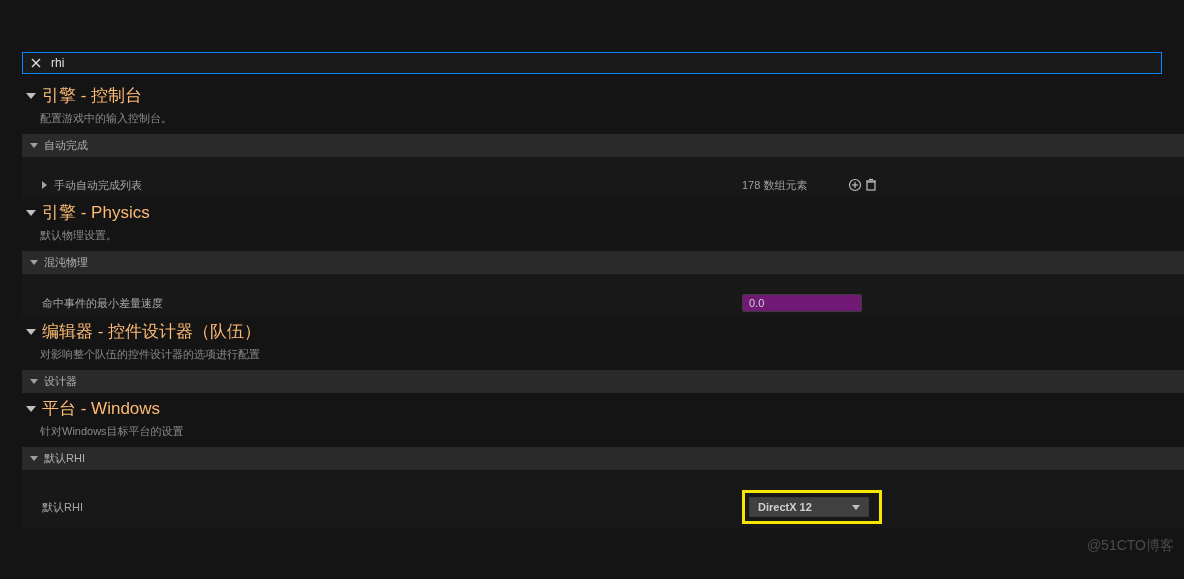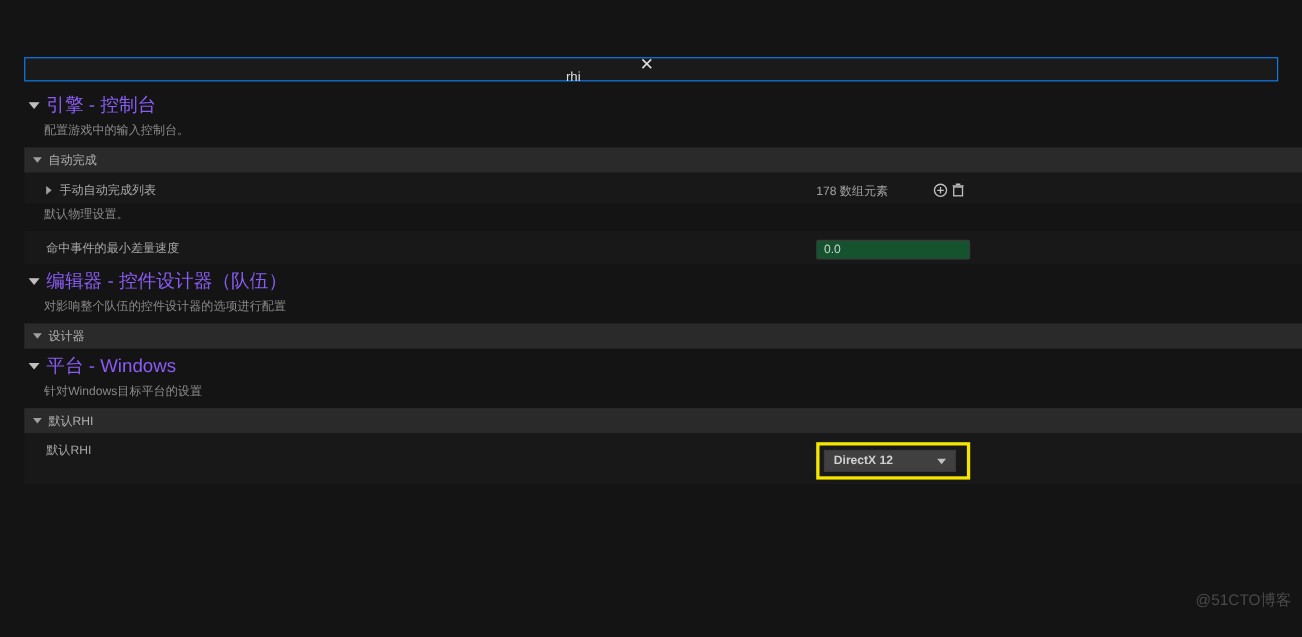--- a/index.html
+++ b/index.html
@@ -15,42 +15,41 @@
 }
 .top-pad { height: 52px; }
 .search-bar {
   margin: 0 22px 6px 22px;
   border: 1px solid #0a84ff;
   background: #1a1a1a;
   height: 22px;
   display: flex;
   align-items: center;
   padding: 0 6px;
-  flex-direction: column;
 }
 .search-bar .close-x {
   width: 14px; height: 14px;
   display: flex; align-items: center; justify-content: center;
   margin-right: 8px;
   color: #ddd;
   cursor: pointer;
 }
 .search-bar input {
   background: transparent;
   border: none;
   outline: none;
   color: #e0e0e0;
   font-size: 12px;
   flex: 1;
 }
 .content { margin-left: 22px; margin-right: 0; }
 .category-header {
   display: flex; align-items: center;
   padding: 4px 4px 2px 4px;
-  color: #8b5cf6;
+  color: #fdba74;
 }
 .category-header .title {
   font-size: 17px;
   font-weight: 400;
 }
 .category-desc {
   padding: 2px 4px 8px 18px;
   color: #8a8a8a;
   font-size: 11px;
 }
@@ -80,22 +79,22 @@
 }
 .sub-header {
   background: #2a2a2a;
   display: flex; align-items: center;
   padding: 4px 8px;
   font-size: 11px;
   color: #b0b0b0;
 }
 .row {
   display: flex;
-  align-items: flex-start;
-  padding: 8px 0 4px 20px;
+  align-items: center;
+  padding: 20px 0 4px 20px;
   min-height: 24px;
   background: #1e1e1e;
 }
 .row.alt { background: #181818; }
 .row .label-cell {
   flex: 0 0 700px;
   display: flex;
   align-items: center;
   font-size: 11px;
   color: #a8a8a8;
@@ -106,24 +105,24 @@
   align-items: center;
   gap: 0;
 }
 .array-count { color: #a0a0a0; font-size: 11px; margin-right: 40px; }
 .icon-btn {
   width: 16px; height: 16px;
   display: flex; align-items: center; justify-content: center;
   color: #c0c0c0; cursor: pointer;
 }
 .num-input {
-  background: #14532d;
+  background: #701a75;
   border: 1px solid #3a3a3a;
   color: #d0d0d0;
-  width: 140px;
+  width: 120px;
   padding: 2px 6px;
   font-size: 11px;
   border-radius: 2px;
 }
 .checkbox-box {
   width: 14px; height: 14px;
   background: #0f0f0f;
   border: 1px solid #444;
   cursor: pointer;
 }
@@ -204,21 +203,29 @@
       <span class="icon-btn">
         <svg width="12" height="14" viewBox="0 0 12 14">
             <rect x="2" y="4" width="8" height="8" stroke="#c0c0c0" stroke-width="1.2" fill="none"></rect>
             <line x1="1" y1="3" x2="11" y2="3" stroke="#c0c0c0" stroke-width="1.2"></line>
             <line x1="4" y1="1.5" x2="8" y2="1.5" stroke="#c0c0c0" stroke-width="1.2"></line>
           </svg>
       </span>
     </div>
   </div>
 
+  <div class="category-header">
+    <span class="triangle-down"></span>
+    <span class="title">引擎 - Physics</span>
+  </div>
   <div class="category-desc">默认物理设置。</div>
+  <div class="sub-header">
+    <span class="triangle-down-small"></span>
+    <span>混沌物理</span>
+  </div>
   <div class="row alt">
     <div class="label-cell">
       <span>命中事件的最小差量速度</span>
     </div>
     <div class="value-cell">
       <input class="num-input" type="text" value="0.0" style="">
     </div>
   </div>
 
   <div class="category-header">

